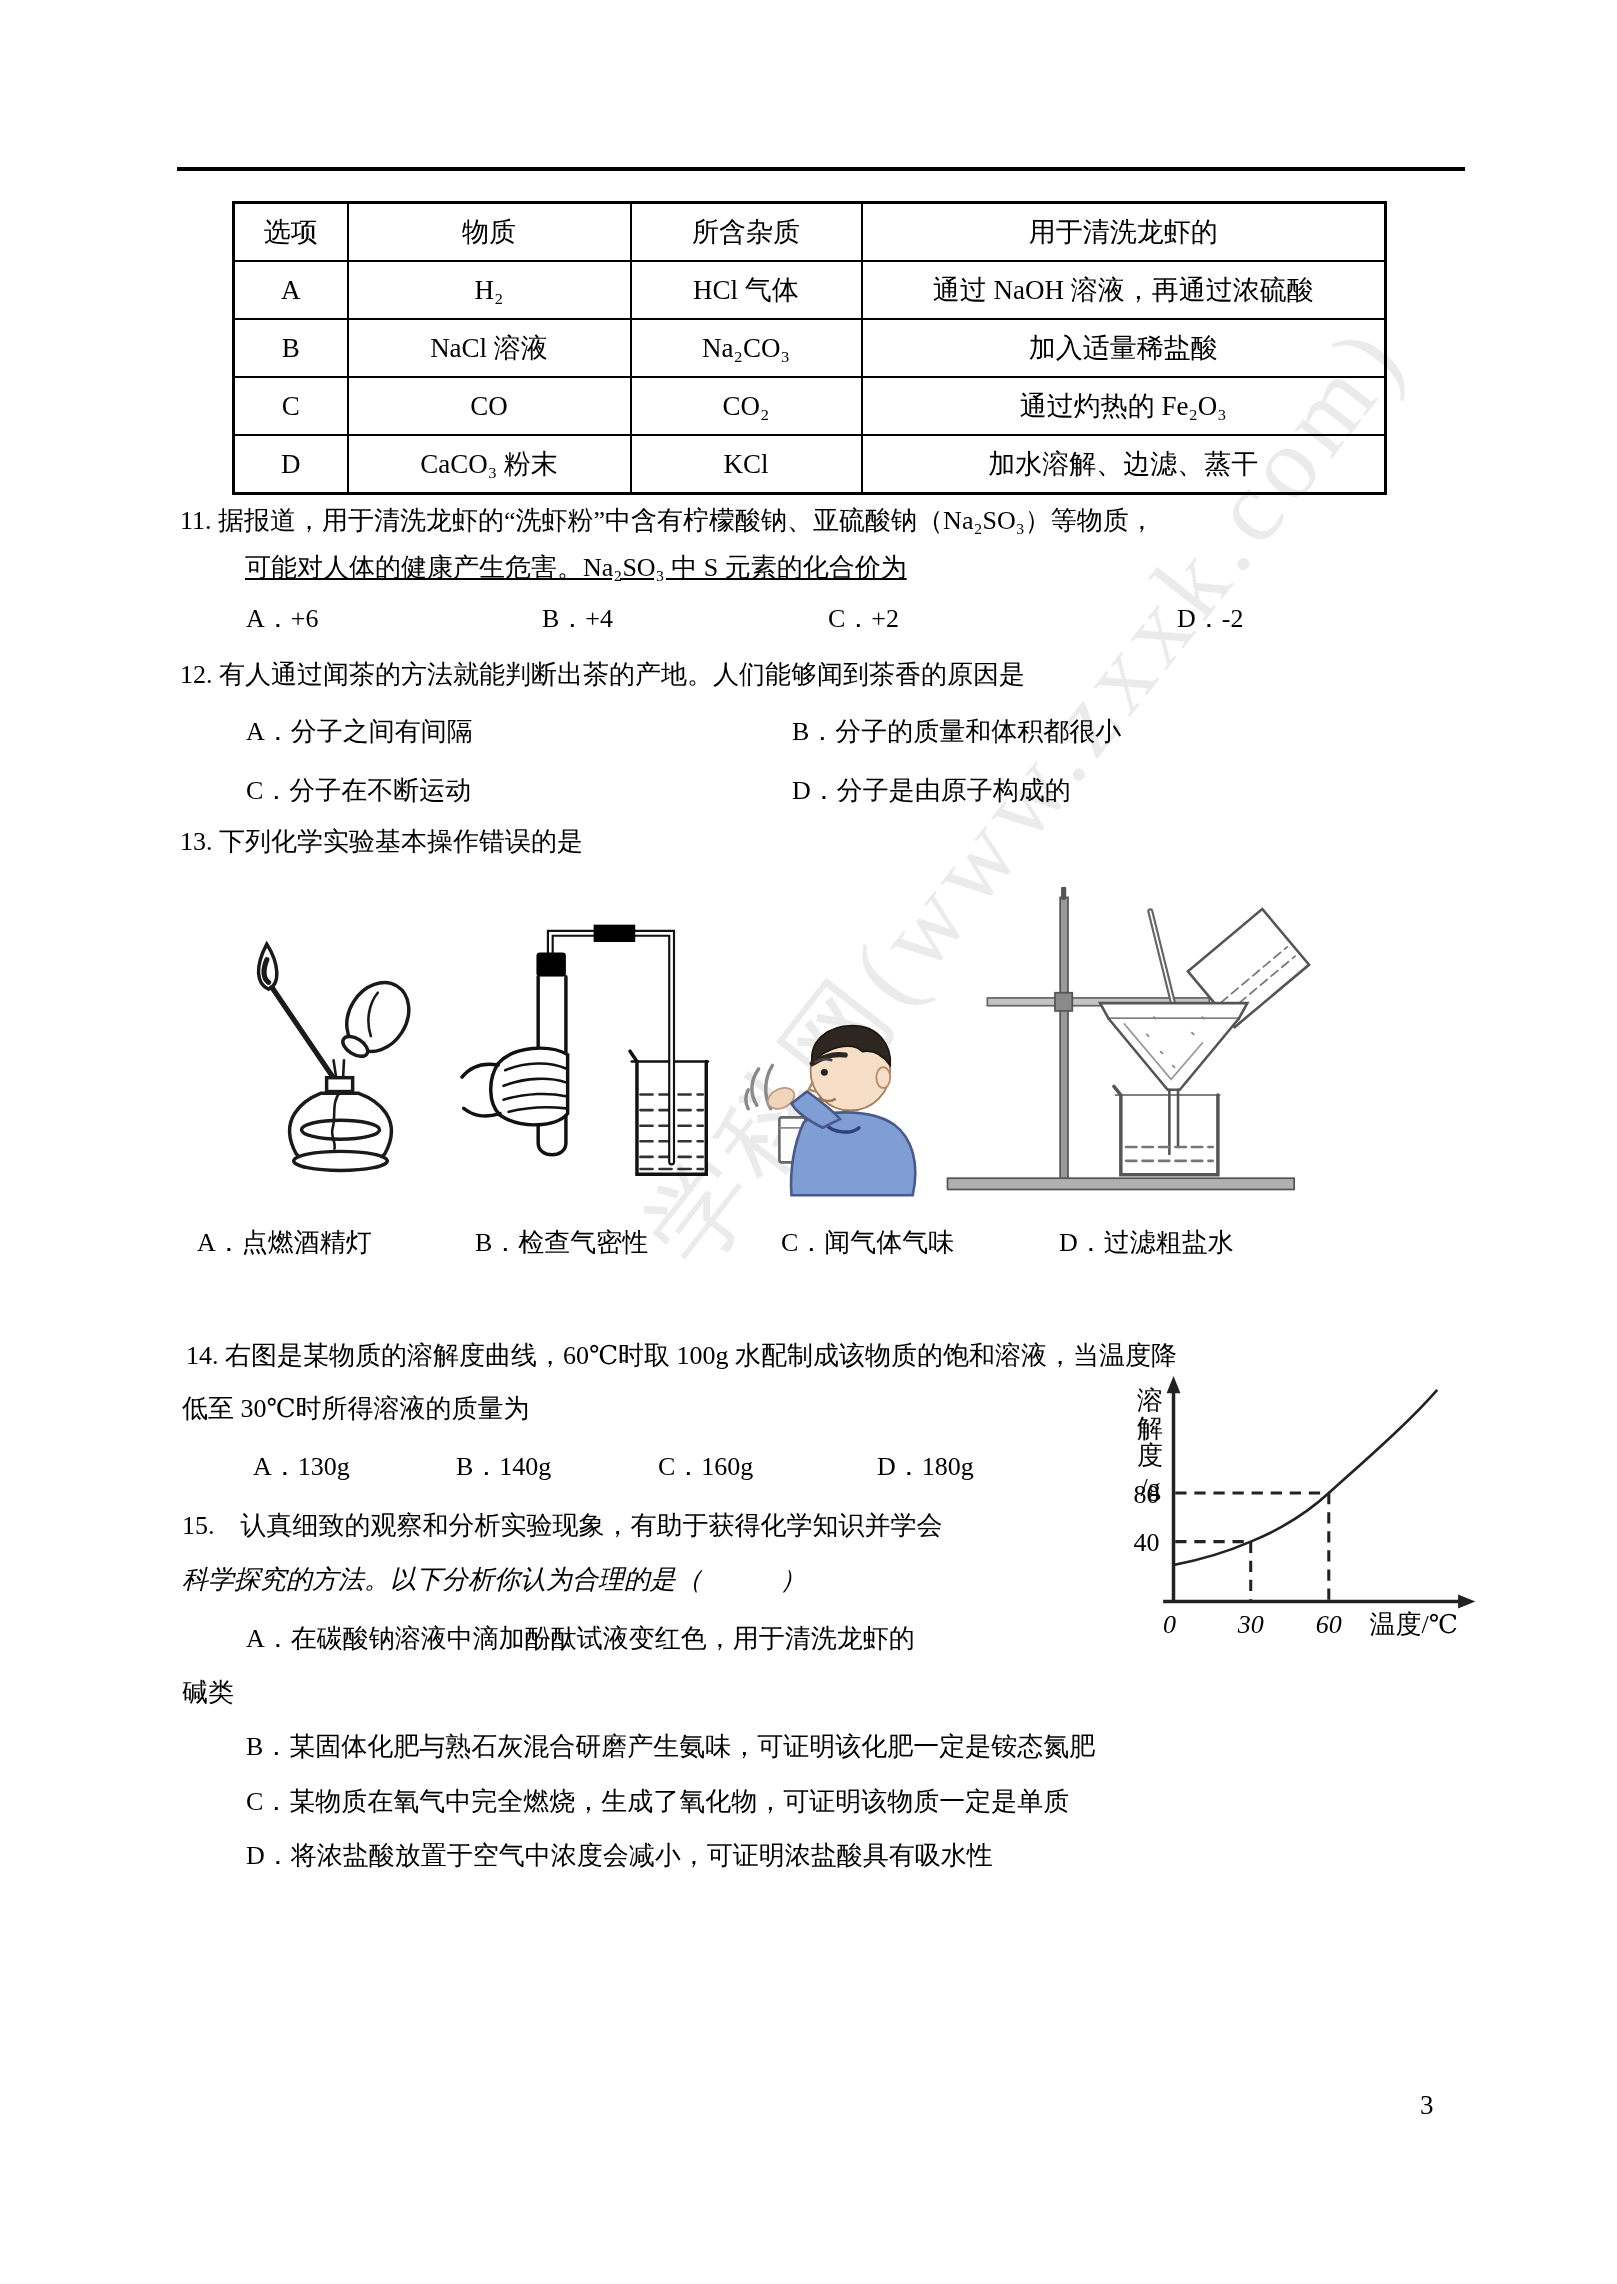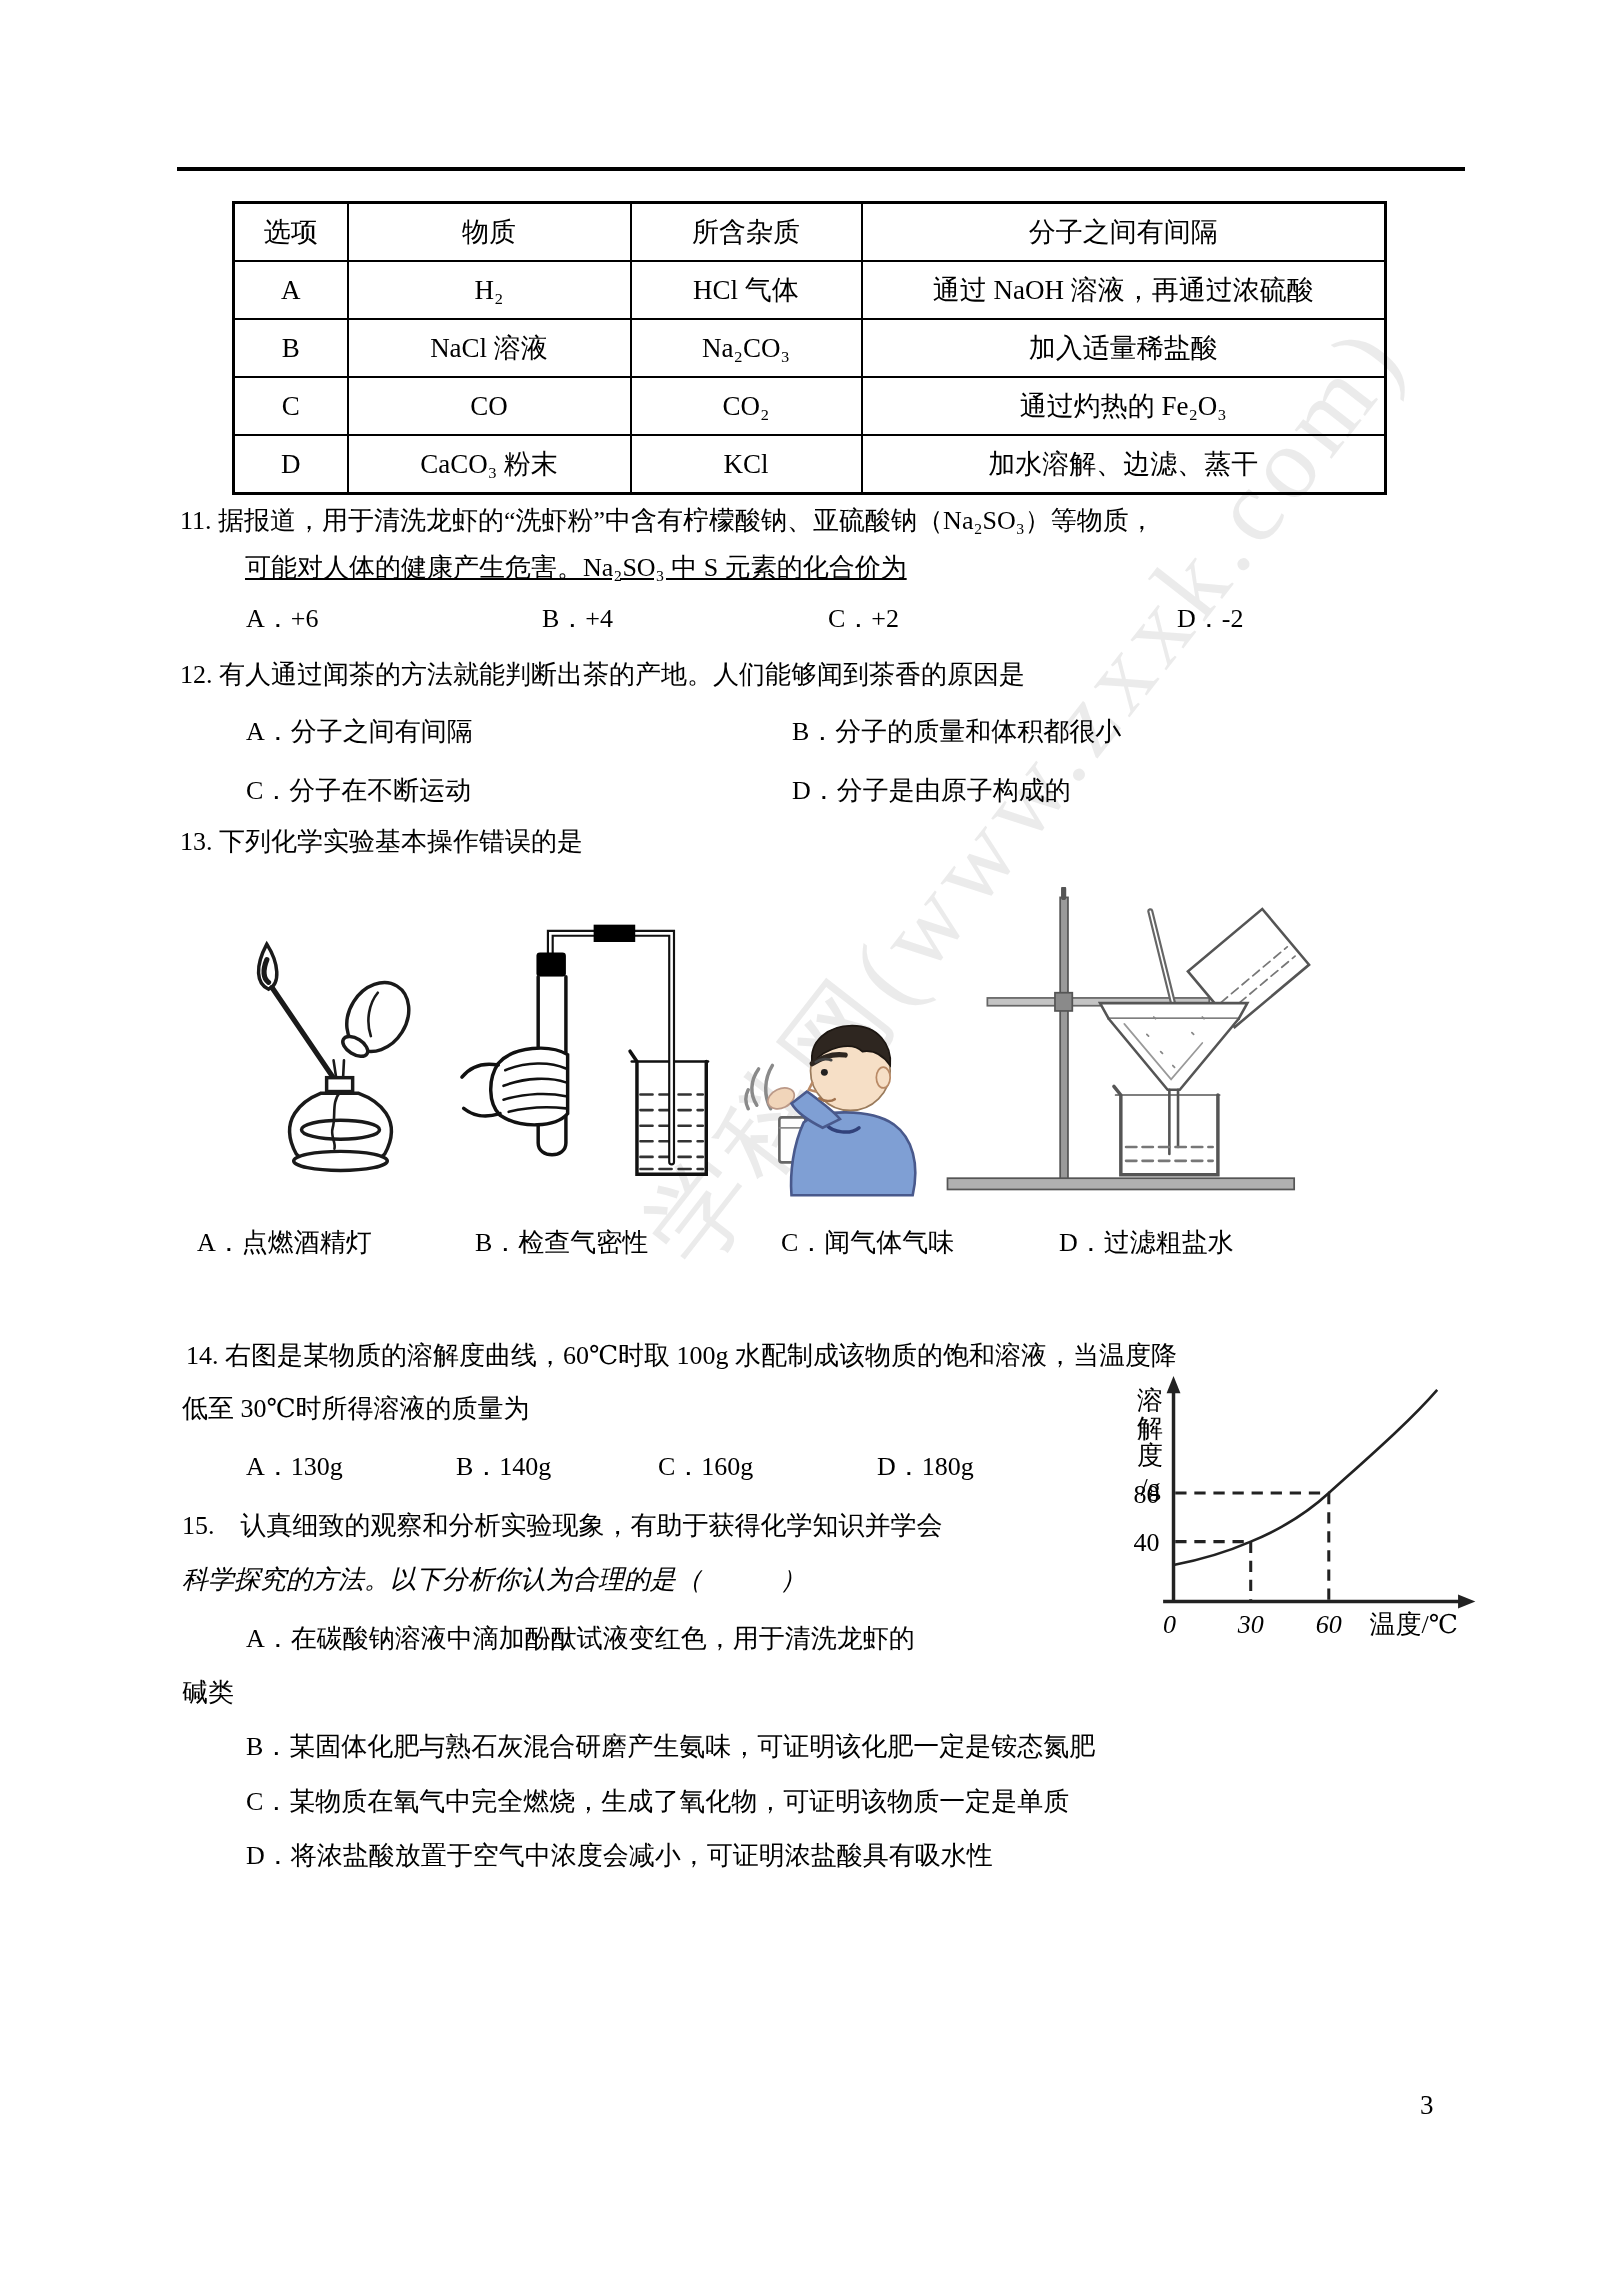--- a/index.html
+++ b/index.html
@@ -36,21 +36,21 @@
       <col style="width:114px">
       <col style="width:283px">
       <col style="width:231px">
       <col style="width:524px">
     </colgroup>
   <tbody>
       <tr>
     <td>选项</td>
     <td>物质</td>
     <td>所含杂质</td>
-    <td>分子之间有间隔</td>
+    <td>用于清洗龙虾的</td>
   </tr>
   <tr>
     <td>A</td>
     <td>H₂</td>
     <td>HCl 气体</td>
     <td>通过 NaOH 溶液，再通过浓硫酸</td>
   </tr>
   <tr>
     <td>B</td>
     <td>NaCl 溶液</td>
@@ -180,21 +180,21 @@
   </g>
 </svg>
 
 <span class="line" style="left:197px;top:1223px;">A．点燃酒精灯</span>
 <span class="line" style="left:475px;top:1223px;">B．检查气密性</span>
 <span class="line" style="left:781px;top:1223px;">C．闻气体气味</span>
 <span class="line" style="left:1059px;top:1223px;">D．过滤粗盐水</span>
 
 <span class="line" style="left:186px;top:1336px;">14. 右图是某物质的溶解度曲线，60℃时取 100g 水配制成该物质的饱和溶液，当温度降</span>
 <span class="line" style="left:182px;top:1389px;">低至 30℃时所得溶液的质量为</span>
-<span class="line" style="left:246px;top:1447px;text-align:right;">A．130g</span>
+<span class="line" style="left:253px;top:1447px;text-align:right;">A．130g</span>
 <span class="line" style="left:456px;top:1447px;">B．140g</span>
 <span class="line" style="left:658px;top:1447px;">C．160g</span>
 <span class="line" style="left:877px;top:1447px;">D．180g</span>
 
 <svg class="fig" style="left:1118px;top:1374px;" width="373" height="278" viewBox="0 0 430 320">
   <g stroke="#222" fill="none">
     <line x1="64" y1="14" x2="64" y2="262" stroke-width="4"></line>
     <polygon points="64,2 56,22 72,22" fill="#222" stroke="none"></polygon>
     <line x1="52" y1="262" x2="400" y2="262" stroke-width="4"></line>
     <polygon points="412,262 392,254 392,270" fill="#222" stroke="none"></polygon>

